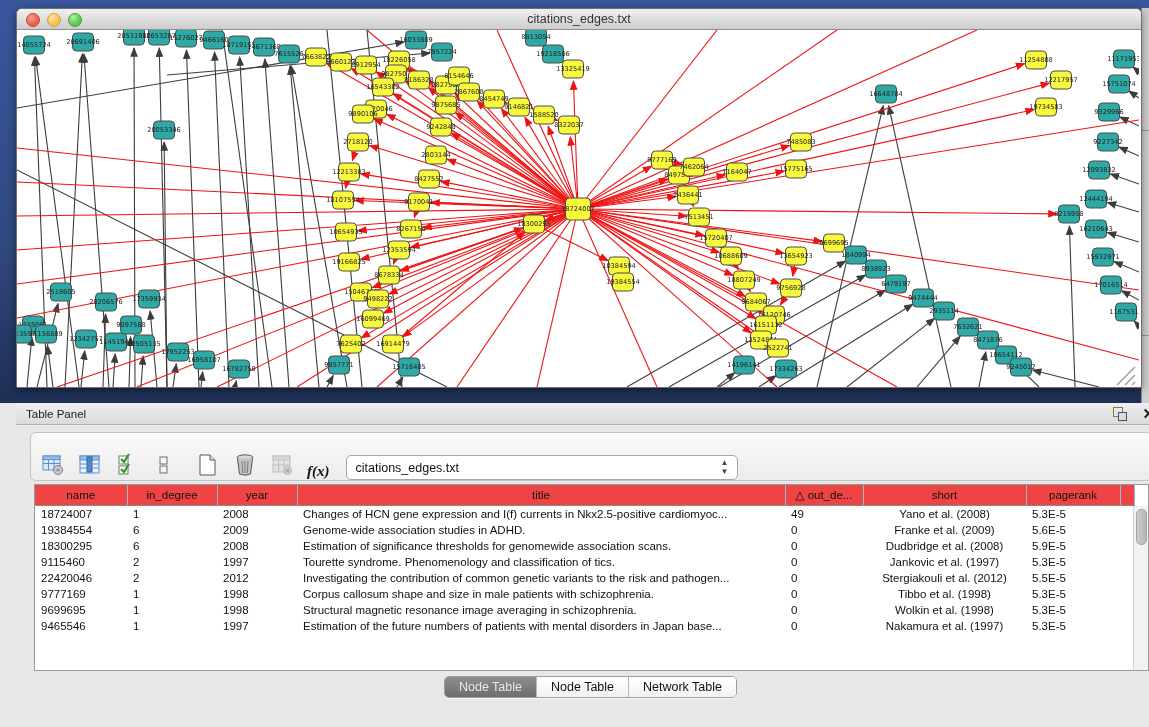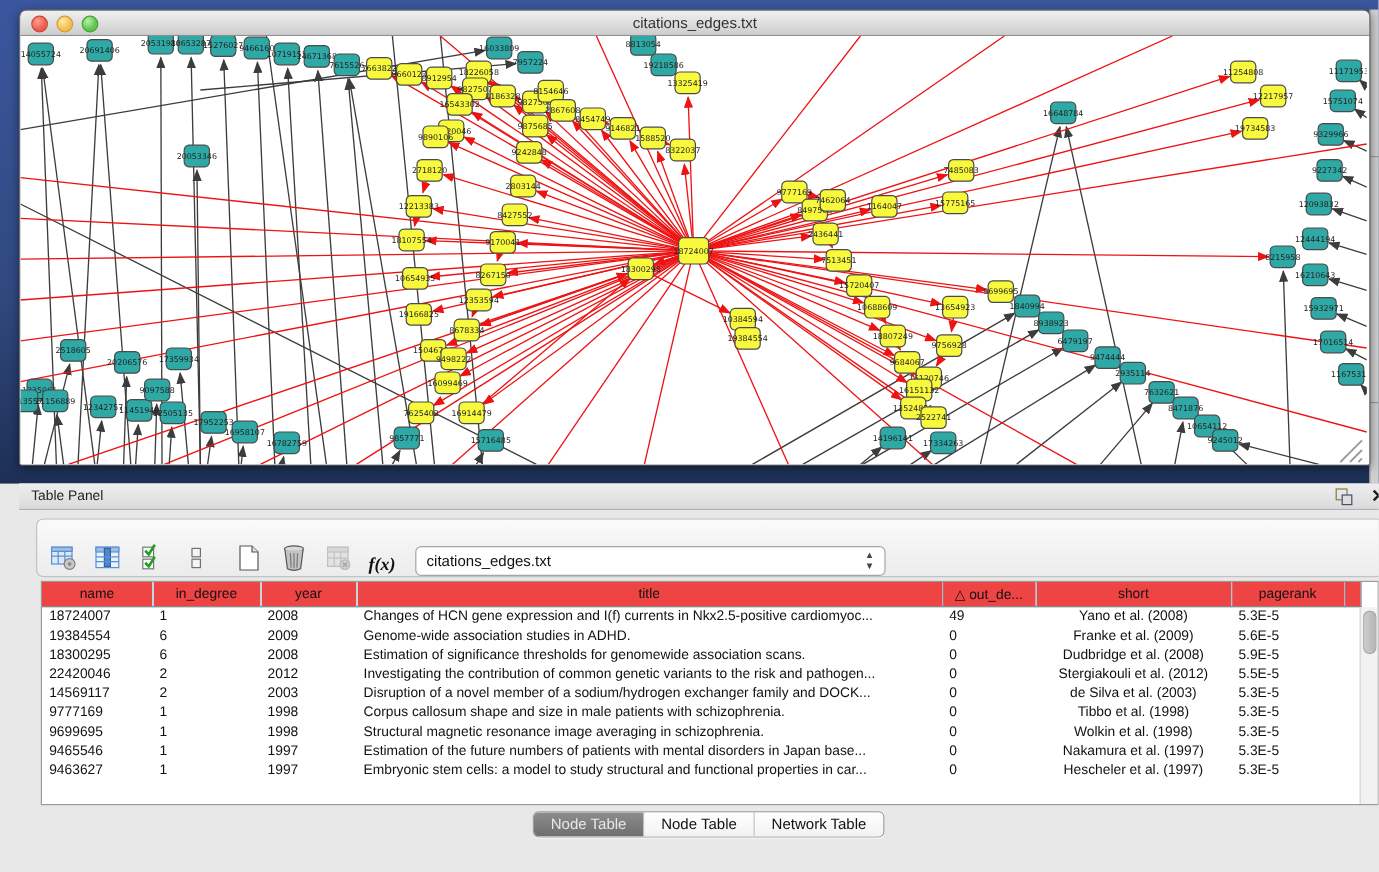--- a/index.html
+++ b/index.html
@@ -633,37 +633,37 @@
               <td class="c0">18300295</td>
               <td class="c1">6</td>
               <td class="c2">2008</td>
               <td class="c3">Estimation of significance thresholds for genomewide association scans.</td>
               <td class="c4">0</td>
               <td class="c5">Dudbridge et al. (2008)</td>
               <td class="c6">5.9E-5</td>
               <td class="c7"></td>
             </tr>
             <tr>
+              <td class="c0">9115460</td>
+              <td class="c1">2</td>
+              <td class="c2">1997</td>
+              <td class="c3">Tourette syndrome. Phenomenology and classification of tics.</td>
+              <td class="c4">0</td>
+              <td class="c5">Jankovic et al. (1997)</td>
+              <td class="c6">5.3E-5</td>
+              <td class="c7"></td>
+            </tr>
+            <tr>
               <td class="c0">22420046</td>
               <td class="c1">2</td>
               <td class="c2">2012</td>
               <td class="c3">Investigating the contribution of common genetic variants to the risk and pathogen...</td>
               <td class="c4">0</td>
               <td class="c5">Stergiakouli et al. (2012)</td>
               <td class="c6">5.5E-5</td>
-              <td class="c7"></td>
-            </tr>
-            <tr>
-              <td class="c0">14569117</td>
-              <td class="c1">2</td>
-              <td class="c2">2003</td>
-              <td class="c3">Disruption of a novel member of a sodium/hydrogen exchanger family and DOCK...</td>
-              <td class="c4">0</td>
-              <td class="c5">de Silva et al. (2003)</td>
-              <td class="c6">5.3E-5</td>
               <td class="c7"></td>
             </tr>
             <tr>
               <td class="c0">9777169</td>
               <td class="c1">1</td>
               <td class="c2">1998</td>
               <td class="c3">Corpus callosum shape and size in male patients with schizophrenia.</td>
               <td class="c4">0</td>
               <td class="c5">Tibbo et al. (1998)</td>
               <td class="c6">5.3E-5</td>
@@ -682,30 +682,20 @@
             <tr>
               <td class="c0">9465546</td>
               <td class="c1">1</td>
               <td class="c2">1997</td>
               <td class="c3">Estimation of the future numbers of patients with mental disorders in Japan base...</td>
               <td class="c4">0</td>
               <td class="c5">Nakamura et al. (1997)</td>
               <td class="c6">5.3E-5</td>
               <td class="c7"></td>
             </tr>
-            <tr>
-              <td class="c0">9463627</td>
-              <td class="c1">1</td>
-              <td class="c2">1997</td>
-              <td class="c3">Embryonic stem cells: a model to study structural and functional properties in car...</td>
-              <td class="c4">0</td>
-              <td class="c5">Hescheler et al. (1997)</td>
-              <td class="c6">5.3E-5</td>
-              <td class="c7"></td>
-            </tr>
           </tbody>
       </table>
       <div class="vscroll">
         <div class="thumb"></div>
       </div>
     </div>
 
     <div class="tab-bar">
       <div class="segmented" id="segs">
           <span class="segment sel">Node Table</span>

